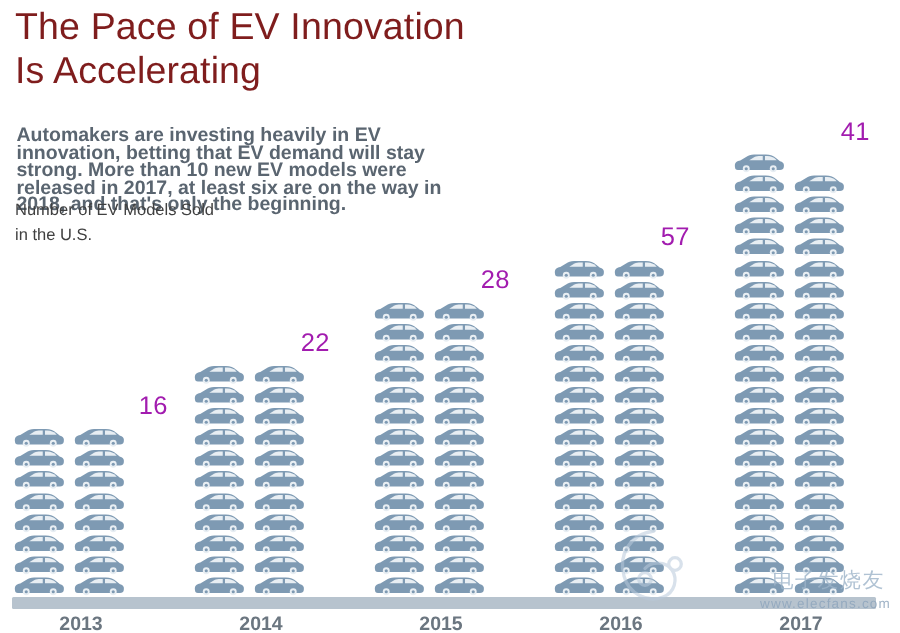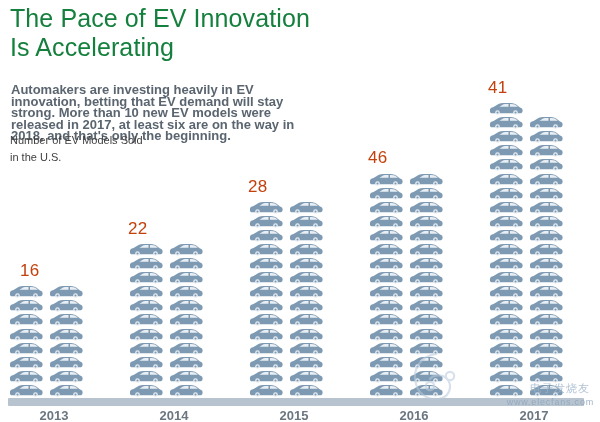--- a/index.html
+++ b/index.html
@@ -24,21 +24,21 @@
 
   
   .title {
     position: absolute;
     left: 10px;
     top: 4px;
     width: 400px;
     font-size: 25px;
     line-height: 29px;
     font-weight: 300;
-    color: #15803d;
+    color: #7f1d1d;
     letter-spacing: 0.1px;
     white-space: pre-line;
   }
 
   .intro {
     position: absolute;
     left: 11px;
     top: 84px;
     width: 300px;
     font-size: 13px;
@@ -97,24 +97,24 @@
   .car {
     width: 36px;
     height: 14px;
     flex: 0 0 auto;
   }
 
   .value {
     position: absolute;
     left: 0;
     width: 92px;
-    text-align: left;
+    text-align: right;
     font-size: 17px;
     font-weight: 400;
-    color: #c2410c;
+    color: #a21caf;
     letter-spacing: 0.3px;
   }
 
   .year {
     position: absolute;
     top: 408px;
     width: 92px;
     text-align: center;
     font-size: 13px;
     color: #6b7680;
@@ -138,21 +138,21 @@
     font-size: 9px;
     color: #8fa6bd;
     letter-spacing: 0.8px;
     font-family: "Liberation Sans", sans-serif;
     opacity: 0.85;
   }
   .wm-cn {
     position: absolute;
     right: 10px;
     bottom: 26px;
-    font-size: 11px;
+    font-size: 14px;
     color: #9db4c9;
     letter-spacing: 1px;
     opacity: 0.8;
     font-family: "DejaVu Sans", sans-serif;
   }
 </style>
 </head>
 <body>
 
 <div id="infographic">
@@ -1155,21 +1155,21 @@
               <path d="M4 19 C3 13 6 11 11 10 L21 4 C24 2.5 28 2 33 2 L45 2 C51 2 56 4 59 7 L64 11 C68 12 70 14 69 19 C68.6 21.5 67 22.5 64 22.5 L8 22.5 C5 22.5 4.3 21.4 4 19 Z" fill="#7e9ab3"></path>
               <path d="M23 9.5 L30 5.2 C32 4.2 35 4 38 4 L41 4 L41 9.5 Z" fill="#e8eef3"></path>
               <path d="M44 4 L47 4 C52 4 55.5 5.8 58 8 L59.6 9.5 L44 9.5 Z" fill="#e8eef3"></path>
               <circle cx="19" cy="21" r="4.6" fill="#e8eef3"></circle>
               <circle cx="19" cy="21" r="2.1" fill="#7e9ab3"></circle>
               <circle cx="55" cy="21" r="4.6" fill="#e8eef3"></circle>
               <circle cx="55" cy="21" r="2.1" fill="#7e9ab3"></circle>
             </svg>
           </div>
         </div>
-        <div class="value" style="left: 368px; top: 148.4px;">46</div>
+        <div class="value" style="left: 368px; top: 148.4px;">57</div>
         <div class="year" style="left: 368px;">2016</div>
         <div class="column" style="left: 488px;">
           <div class="car-row">
             <svg class="car" viewBox="0 0 72 28" xmlns="http://www.w3.org/2000/svg">
               <path d="M4 19 C3 13 6 11 11 10 L21 4 C24 2.5 28 2 33 2 L45 2 C51 2 56 4 59 7 L64 11 C68 12 70 14 69 19 C68.6 21.5 67 22.5 64 22.5 L8 22.5 C5 22.5 4.3 21.4 4 19 Z" fill="#7e9ab3"></path>
               <path d="M23 9.5 L30 5.2 C32 4.2 35 4 38 4 L41 4 L41 9.5 Z" fill="#e8eef3"></path>
               <path d="M44 4 L47 4 C52 4 55.5 5.8 58 8 L59.6 9.5 L44 9.5 Z" fill="#e8eef3"></path>
               <circle cx="19" cy="21" r="4.6" fill="#e8eef3"></circle>
               <circle cx="19" cy="21" r="2.1" fill="#7e9ab3"></circle>
               <circle cx="55" cy="21" r="4.6" fill="#e8eef3"></circle>

